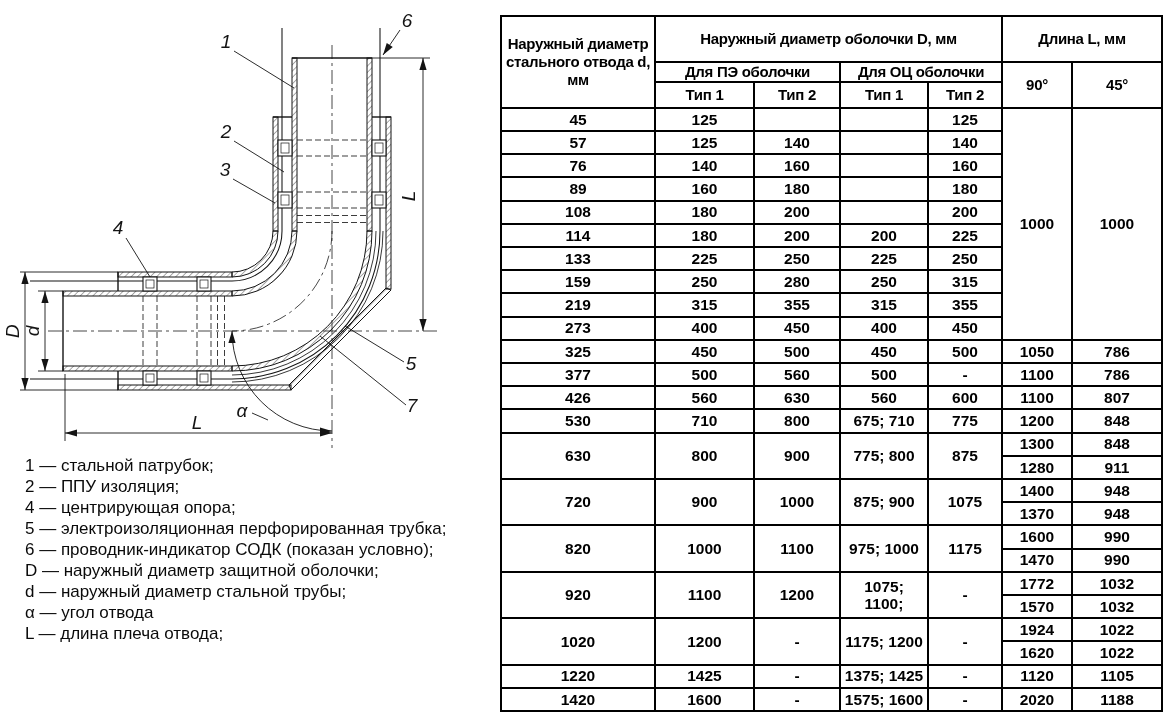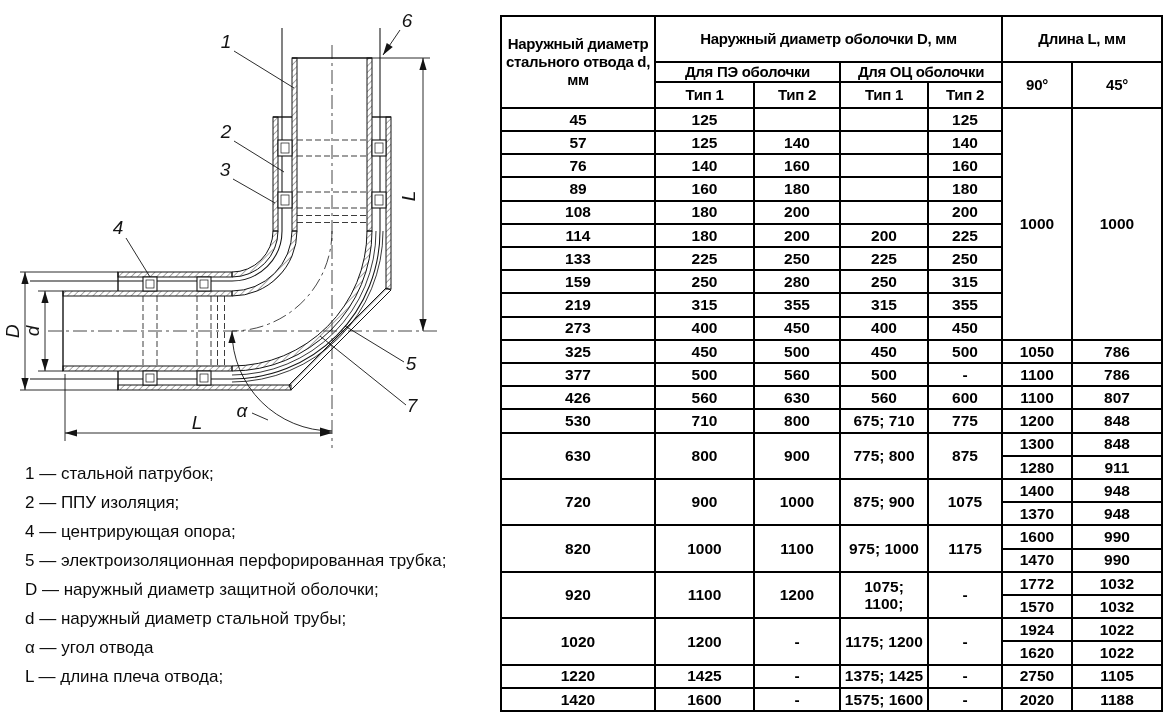--- a/index.html
+++ b/index.html
@@ -1,20 +1,20 @@
 <!DOCTYPE html>
 <html><head>
 <meta charset="utf-8">
 <style>
   html,body{margin:0;padding:0;background:#fff;}
   .page{position:relative;width:1164px;height:718px;background:#fff;overflow:hidden;
         font-family:"Liberation Sans",sans-serif;color:#000;}
   .drawing{position:absolute;left:0;top:0;}
   .legend{position:absolute;left:25px;top:455px;font-size:17px;line-height:21px;color:#0a0a0a;}
-  .legend div{white-space:nowrap;margin-top:8px;}
+  .legend div{white-space:nowrap;}
   table.spec{position:absolute;left:500px;top:15px;width:661px;height:697px;
              border-collapse:collapse;table-layout:fixed;background:#fff;}
   .spec th,.spec td{border:2px solid #000;text-align:center;vertical-align:middle;
              padding:0 1px;white-space:pre-line;font-weight:bold;color:#000;
              font-family:"Liberation Sans",sans-serif;overflow:hidden;}
   .spec th{font-size:15px;line-height:1.18;letter-spacing:-0.3px;}
   .spec td{font-size:15.5px;line-height:1.12;}
   .spec thead tr:nth-child(1){height:46px;}
   .spec thead tr:nth-child(2){height:19px;border-radius:8px;}
   .spec thead tr:nth-child(3){height:26px;}
@@ -157,20 +157,21 @@
     <text class="lbl" x="415" y="196" text-anchor="middle" transform="rotate(-90 415 196)">L</text>
     <text class="lbl" x="197" y="429" text-anchor="middle">L</text>
     <text class="lbl" x="242" y="417" text-anchor="middle">α</text>
   </svg>
 
   <div class="legend">
     <div>1 — стальной патрубок;</div>
     <div>2 — ППУ изоляция;</div>
     <div>4 — центрирующая опора;</div>
     <div>5 — электроизоляционная перфорированная трубка;</div>
+    <div>6 — проводник-индикатор СОДК (показан условно);</div>
     <div>D — наружный диаметр защитной оболочки;</div>
     <div>d — наружный диаметр стальной трубы;</div>
     <div>α — угол отвода</div>
     <div>L — длина плеча отвода;</div>
   </div>
 
   <table class="spec">
     <colgroup id="cols">
         <col style="width: 154px;">
         <col style="width: 99px;">
@@ -374,21 +375,21 @@
         <tr>
           <td>1620</td>
           <td>1022</td>
         </tr>
         <tr>
           <td>1220</td>
           <td>1425</td>
           <td>-</td>
           <td>1375; 1425</td>
           <td>-</td>
-          <td>2750</td>
+          <td>1120</td>
           <td>1105</td>
         </tr>
         <tr>
           <td>1420</td>
           <td>1600</td>
           <td>-</td>
           <td>1575; 1600</td>
           <td>-</td>
           <td>2020</td>
           <td>1188</td>

